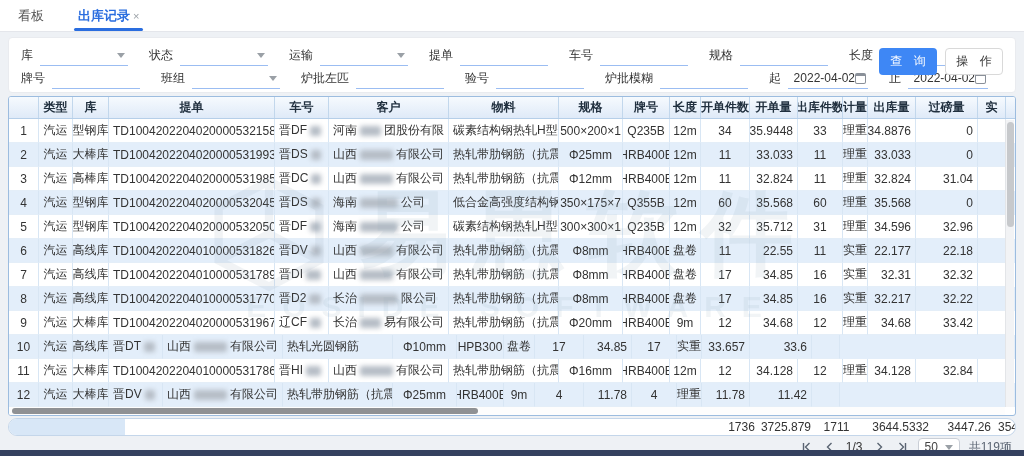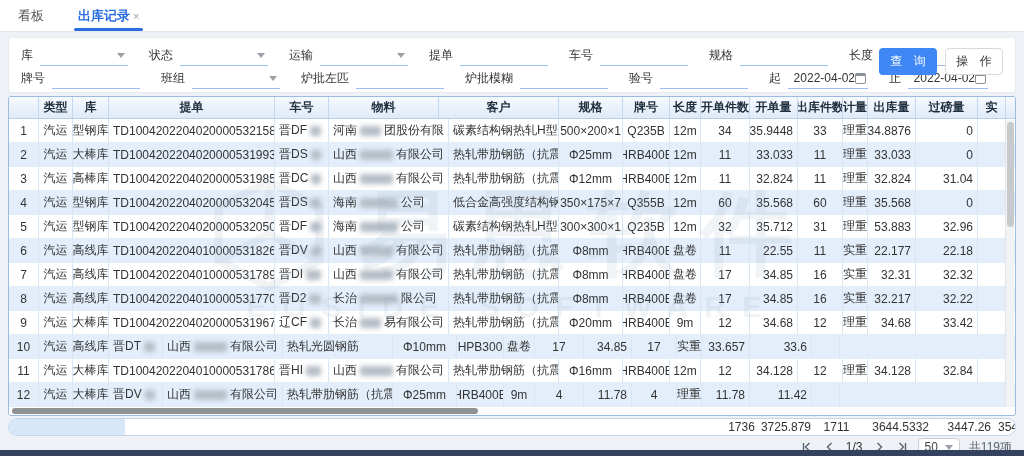--- a/index.html
+++ b/index.html
@@ -128,25 +128,25 @@
         <span class="flabel">班组</span>
         <div class="ffield select">
           <span class="caret"></span>
         </div>
       </div>
       <div class="fgroup">
         <span class="flabel">炉批左匹</span>
         <div class="ffield text"></div>
       </div>
       <div class="fgroup">
+        <span class="flabel">验号</span>
+        <div class="ffield text"></div>
+      </div>
+      <div class="fgroup">
         <span class="flabel">炉批模糊</span>
-        <div class="ffield text"></div>
-      </div>
-      <div class="fgroup">
-        <span class="flabel">验号</span>
         <div class="ffield text"></div>
       </div>
       <div class="fgroup">
         <span class="flabel">起</span>
         <div class="ffield date">
           <span class="fval">2022-04-02</span>
           <span class="cal-icon"></span>
         </div>
       </div>
       <div class="fgroup">
@@ -161,22 +161,22 @@
   <div class="btn btn-operate">操 作</div>
 </div>
 
 <div class="table-card">
   <div class="thead">
       <div class="th" style="width: 30px;"></div>
       <div class="th" style="width: 34px;">类型</div>
       <div class="th" style="width: 36px;">库</div>
       <div class="th" style="width: 166px;">提单</div>
       <div class="th" style="width: 54px;">车号</div>
+      <div class="th" style="width: 120px;">客户</div>
       <div class="th" style="width: 110px;">物料</div>
-      <div class="th" style="width: 120px;">客户</div>
       <div class="th" style="width: 64px;">规格</div>
       <div class="th" style="width: 47px;">牌号</div>
       <div class="th" style="width: 31px;">长度</div>
       <div class="th" style="width: 49px;">开单件数</div>
       <div class="th" style="width: 48px;">开单量</div>
       <div class="th" style="width: 45px;">出库件数</div>
       <div class="th" style="width: 25px;">计量</div>
       <div class="th" style="width: 48px;">出库量</div>
       <div class="th" style="width: 62px;">过磅量</div>
       <div class="th" style="width: 28px;">实</div>
@@ -301,21 +301,21 @@
           <span>公司</span>
         </div>
         <div class="td a-left" style="width: 110px;">碳素结构钢热轧H型钢</div>
         <div class="td a-center" style="width: 64px;">300×300×1</div>
         <div class="td a-center" style="width: 47px;">Q235B</div>
         <div class="td a-center" style="width: 31px;">12m</div>
         <div class="td a-center" style="width: 49px;">32</div>
         <div class="td a-right" style="width: 48px;">35.712</div>
         <div class="td a-center" style="width: 45px;">31</div>
         <div class="td a-center" style="width: 25px;">理重</div>
-        <div class="td a-right" style="width: 48px;">53.883</div>
+        <div class="td a-right" style="width: 48px;">34.596</div>
         <div class="td a-right" style="width: 62px;">32.96</div>
         <div class="td a-left" style="width: 28px;"></div>
       </div>
       <div class="tr alt">
         <div class="td a-center" style="width: 30px;">6</div>
         <div class="td a-center" style="width: 34px;">汽运</div>
         <div class="td a-center" style="width: 36px;">高线库</div>
         <div class="td a-left" style="width: 166px;">TD1004202204010000531826</div>
         <div class="td a-left" style="width: 54px;">
           <span>晋DV</span>

